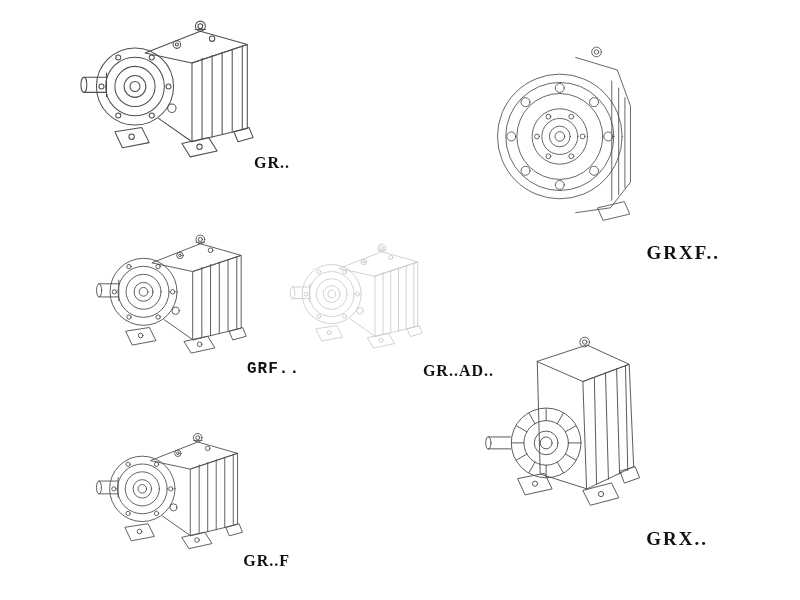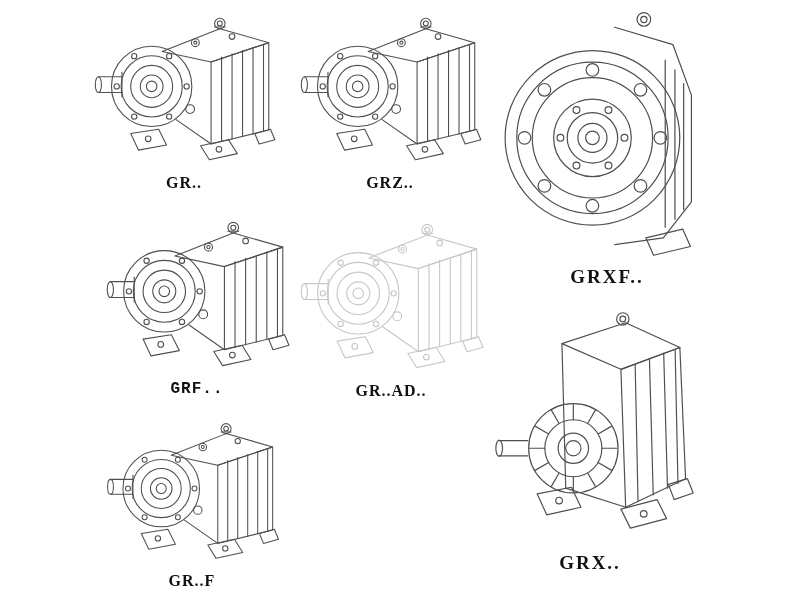--- a/index.html
+++ b/index.html
@@ -7,22 +7,22 @@
   body {
     position:relative;
     background:#ffffff;
     font-family:"Liberation Serif", serif;
     overflow:hidden;
   }
   .canvas { position:absolute; left:0; top:0; width:800px; height:600px; }
   .cell {
     position:absolute;
     display:flex;
-    flex-direction:column;
-    align-items:center;
+    flex-direction:row;
+    align-items:flex-end;
     justify-content:flex-start;
   }
   .drawing {
     stroke:#4f4f4f;
     fill:none;
     stroke-width:1.25;
     stroke-linejoin:round;
     stroke-linecap:round;
     display:block;
   }
@@ -131,26 +131,20 @@
 
 <div class="canvas">
 
   <figure class="cell" style="left:78px; top:6px; width:212px;">
     <svg class="drawing" width="210" height="166" viewBox="0 0 210 190">
       <use href="#sym-iso"></use>
     </svg>
     <figcaption class="label">GR..</figcaption>
   </figure>
 
-  <figure class="cell" style="left:292px; top:6px; width:196px;">
-    <svg class="drawing" width="196" height="166" viewBox="0 0 210 190">
-      <use href="#sym-iso"></use>
-    </svg>
-    <figcaption class="label">GRZ..</figcaption>
-  </figure>
 
   <figure class="cell" style="left:494px; top:2px; width:226px;">
     <svg class="drawing" width="220" height="262" viewBox="0 0 220 270">
       <use href="#sym-front"></use>
     </svg>
     <figcaption class="label big">GRXF..</figcaption>
   </figure>
 
   <figure class="cell" style="left:94px; top:210px; width:206px;font-family:Liberation Mono, monospace;">
     <svg class="drawing" width="204" height="168" viewBox="0 0 210 190">

